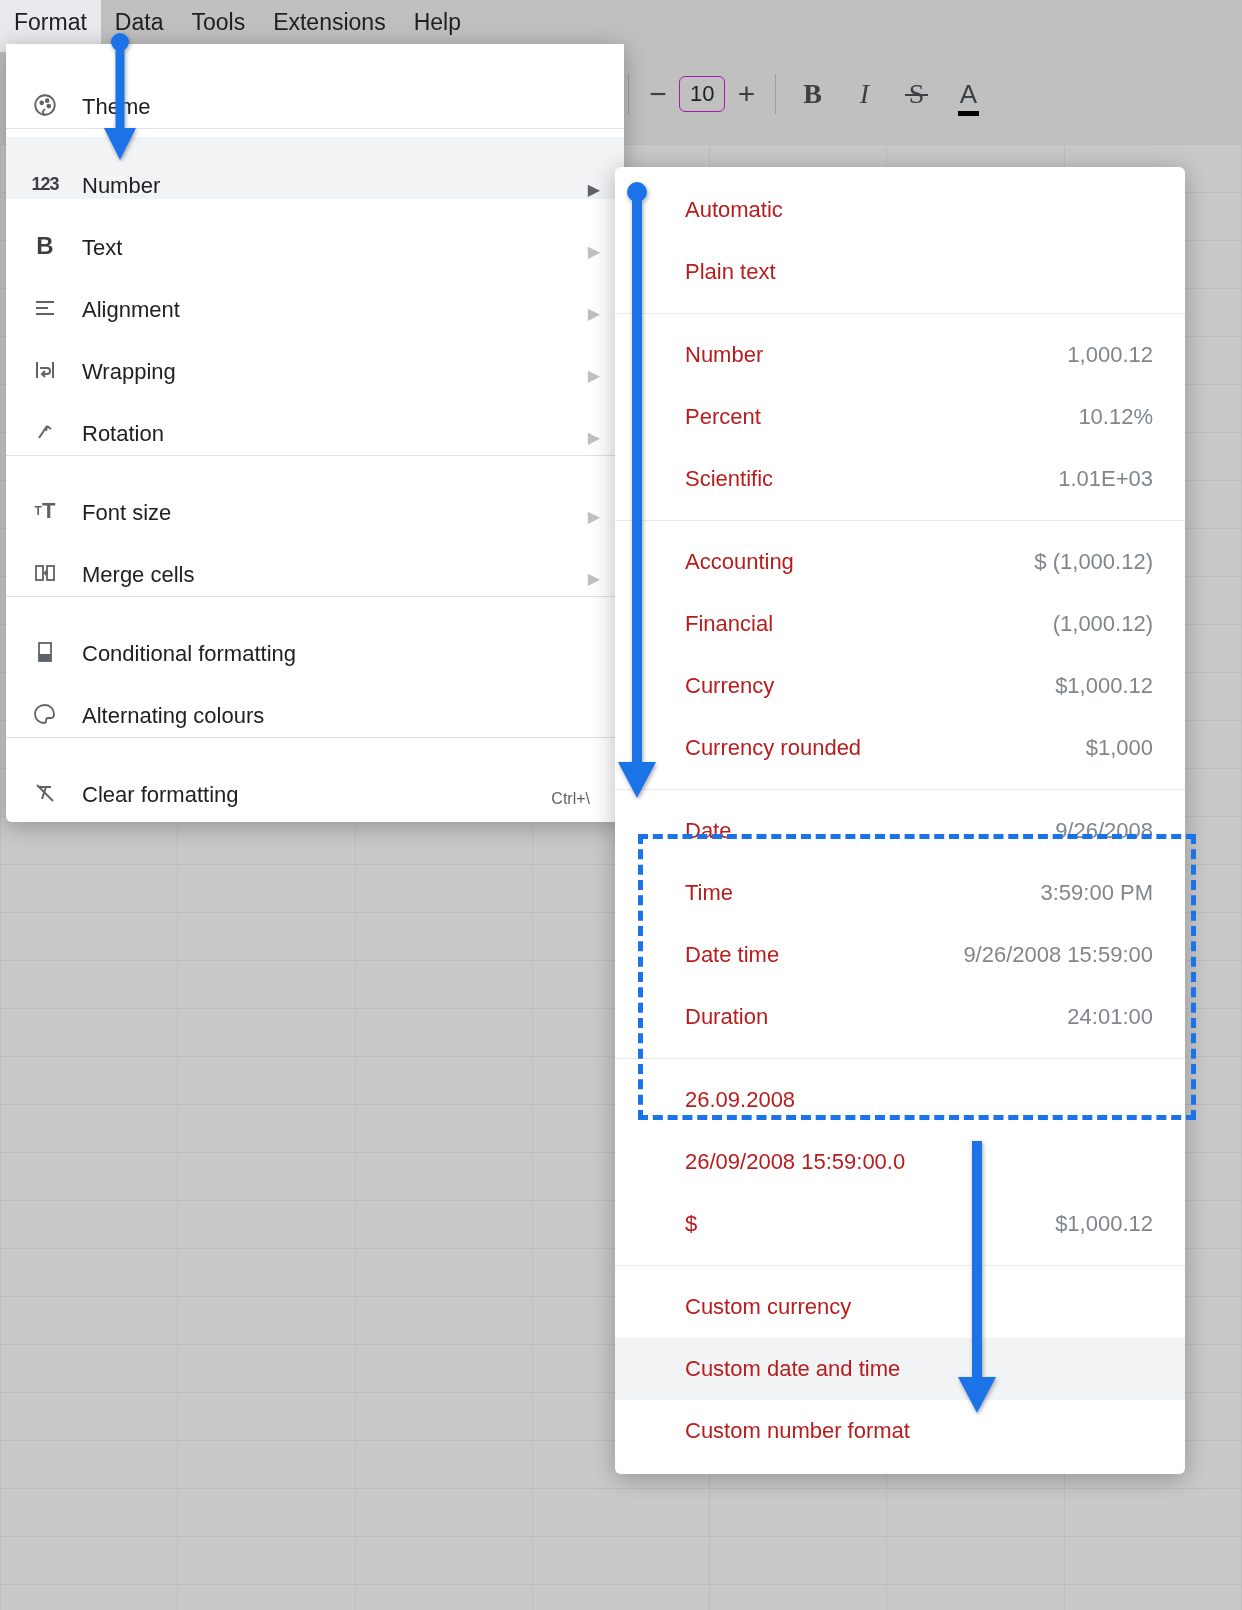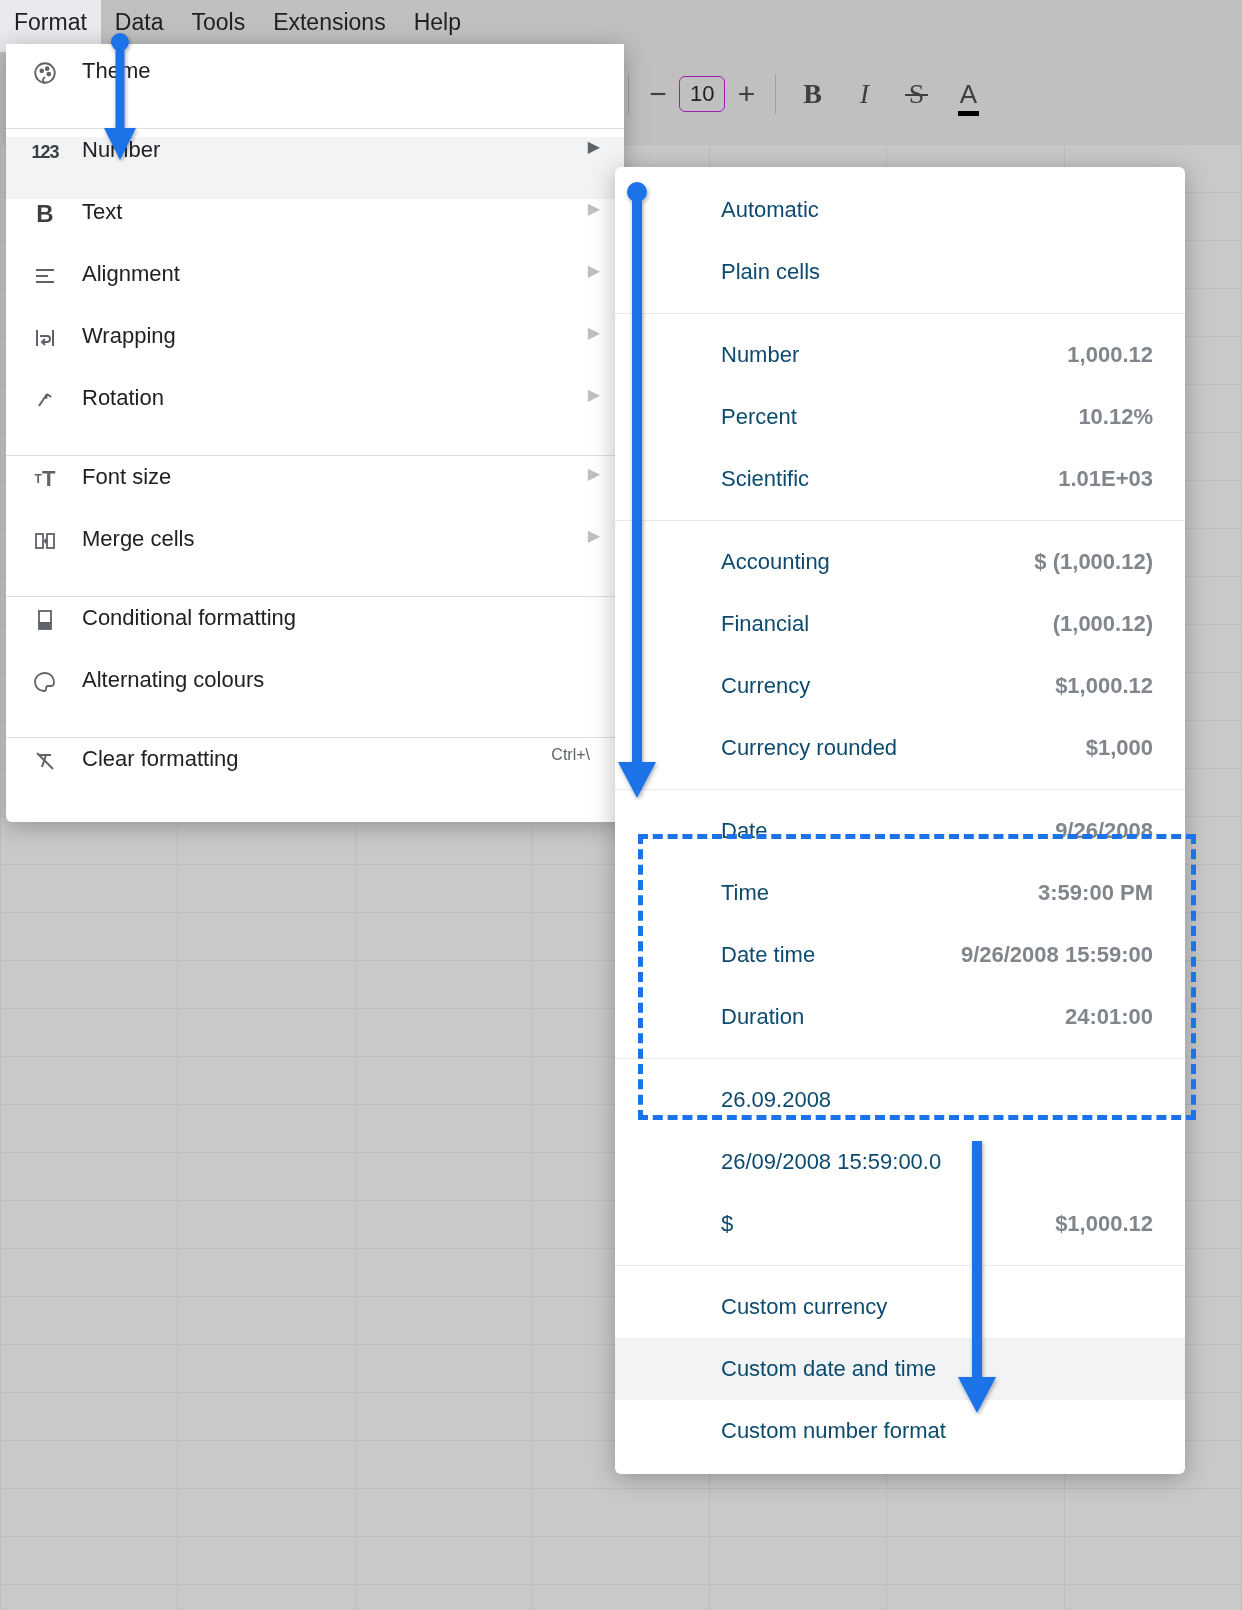--- a/index.html
+++ b/index.html
@@ -128,21 +128,21 @@
   left: 6px;
   top: 44px;
   width: 618px;
   background: #fff;
   border-radius: 0 0 6px 6px;
   box-shadow: 0 4px 24px rgba(0,0,0,0.28);
   padding: 14px 0;
 }
 .fm-item {
   display: flex;
-  align-items: flex-start;
+  align-items: flex-end;
   height: 62px;
   padding: 0 24px 0 24px;
   font-size: 22px;
   color: #202124;
 }
 .fm-item.highlight { background: #f1f3f4; }
 .fm-item .icon {
   width: 30px;
   height: 30px;
   margin-right: 22px;
@@ -173,22 +173,22 @@
   font-size: 22px;
   color: #3c4043;
 }
 .nm-item {
   display: flex;
   align-items: center;
   height: 62px;
   padding: 0 32px 0 70px;
 }
 .nm-item.highlight { background: #f1f3f4; }
-.nm-item .nm-label { flex: 1; color: #0c4a6e; margin-left: 36px; }
-.nm-item .nm-sample { color: #80868b; font-weight: bold; }
+.nm-item .nm-label { flex: 1; color: #b91c1c; }
+.nm-item .nm-sample { color: #80868b; }
 .nm-sep {
   height: 1px;
   background: #e8eaed;
   margin: 10px 0;
 }
 
 
 .dashed-box {
   position: absolute;
   border: 5px dashed #1a73e8;
@@ -643,21 +643,21 @@
       <span class="label">Clear formatting</span>
       <span class="rshort">Ctrl+\</span>
     </div>
   </div>
 
   <div class="number-menu">
     <div class="nm-item">
       <span class="nm-label">Automatic</span>
     </div>
     <div class="nm-item">
-      <span class="nm-label">Plain cells</span>
+      <span class="nm-label">Plain text</span>
     </div>
     <div class="nm-sep"></div>
     <div class="nm-item">
       <span class="nm-label">Number</span>
       <span class="nm-sample">1,000.12</span>
     </div>
     <div class="nm-item">
       <span class="nm-label">Percent</span>
       <span class="nm-sample">10.12%</span>
     </div>

